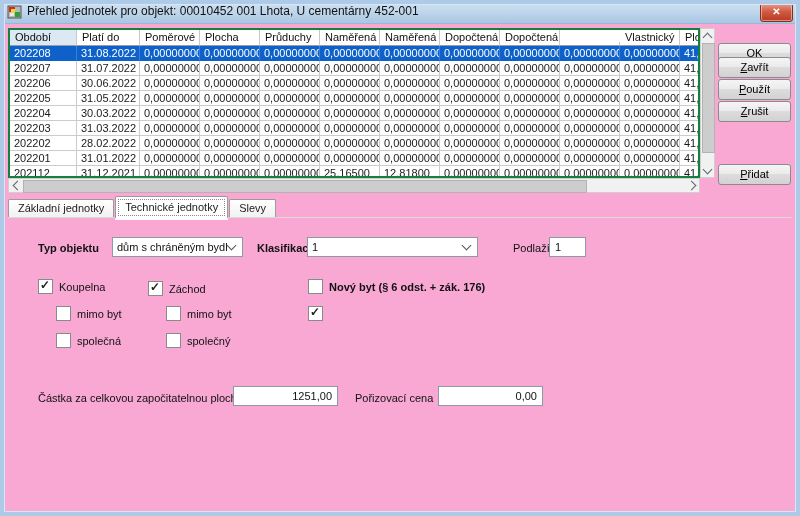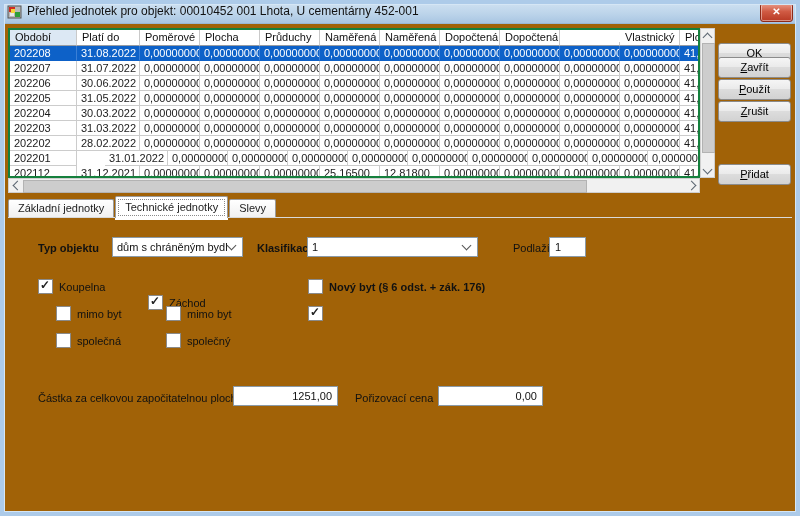--- a/index.html
+++ b/index.html
@@ -1,18 +1,18 @@
 <!DOCTYPE html>
 <html><head>
 <meta charset="utf-8">
 <style>
   html,body{margin:0;padding:0;}
   body{width:800px;height:516px;position:relative;font-family:"Liberation Sans",sans-serif;
        background:#e8e8e8;overflow:hidden;}
-  .window{position:absolute;inset:0;background:#a16207;}
+  .window{position:absolute;inset:0;background:#f9a8d4;}
   .frame{position:absolute;inset:0;pointer-events:none;
          border:4px solid #adcbe9;box-shadow:inset 0 0 0 1px #d5e6f5, 0 0 0 1px #7097b8 inset;}
   
   .titlebar{position:absolute;left:0;top:0;right:0;height:23px;
             background:linear-gradient(#d3e4f3,#bcd4ea 60%,#a9c6e2);
             border-bottom:1px solid #98b8d6;}
   .app-icon{position:absolute;left:7px;top:4px;width:15px;height:15px;}
   .title-text{position:absolute;left:27px;top:0;line-height:23px;font-size:12px;color:#111;white-space:nowrap;}
   .close-btn{position:absolute;left:760px;top:3px;width:31px;height:17px;border-radius:3px;
              background:linear-gradient(#e89887,#d05a43 45%,#b83a24);
@@ -208,21 +208,21 @@
             <div class="gcell" style="width: 60px;">0,00000000</div>
             <div class="gcell" style="width: 60px;">0,00000000</div>
             <div class="gcell" style="width: 60px;">0,00000000</div>
             <div class="gcell" style="width: 60px;">0,00000000</div>
             <div class="gcell" style="width: 60px;">0,00000000</div>
             <div class="gcell" style="width: 60px;">0,00000000</div>
             <div class="gcell" style="width: 22px;">41,70</div>
           </div>
           <div class="grow">
             <div class="gcell" style="width: 67px;">202201</div>
-            <div class="gcell right" style="width: 63px; margin-left: 28px;">31.01.2022</div>
+            <div class="gcell right" style="width: 63px;">31.01.2022</div>
             <div class="gcell" style="width: 60px;">0,00000000</div>
             <div class="gcell" style="width: 60px;">0,00000000</div>
             <div class="gcell" style="width: 60px;">0,00000000</div>
             <div class="gcell" style="width: 60px;">0,00000000</div>
             <div class="gcell" style="width: 60px;">0,00000000</div>
             <div class="gcell" style="width: 60px;">0,00000000</div>
             <div class="gcell" style="width: 60px;">0,00000000</div>
             <div class="gcell" style="width: 60px;">0,00000000</div>
             <div class="gcell" style="width: 60px;">0,00000000</div>
             <div class="gcell" style="width: 22px;">41,70</div>
@@ -296,21 +296,21 @@
     <span>1</span>
     <div class="chev down"></div>
   </div>
   <div class="lbl" style="left:513px;top:242px;">Podlaží</div>
   <div class="tinput" style="left:549px;top:237px;width:37px;">1</div>
 
   <div class="cb checked" style="left:38px;top:279px;">
       <span class="box"></span>
       <span>Koupelna</span>
     </div>
-  <div class="cb checked" style="left:148px;top:295px;align-items:center;">
+  <div class="cb checked" style="left:148px;top:281px;align-items:center;">
       <span class="box"></span>
       <span>Záchod</span>
     </div>
   <div class="cb bold" style="left:308px;top:279px;">
       <span class="box"></span>
       <span>Nový byt (§ 6 odst. + zák. 176)</span>
     </div>
   <div class="cb" style="left:56px;top:306px;">
       <span class="box"></span>
       <span>mimo byt</span>

